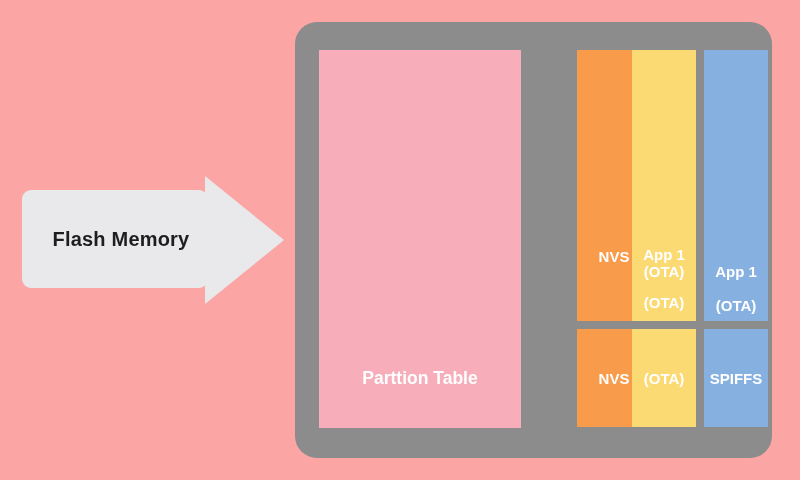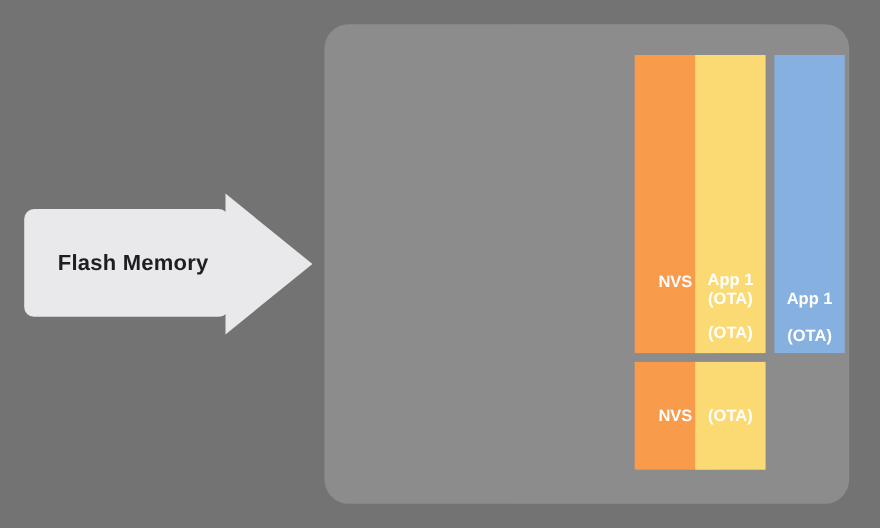--- a/index.html
+++ b/index.html
@@ -5,21 +5,21 @@
   html, body {
     margin: 0;
     padding: 0;
     background: #ffffff;
     font-family: "Liberation Sans", sans-serif;
   }
   #stage {
     position: relative;
     width: 800px;
     height: 480px;
-    background: #737373;
+    background: #fca5a5;
     overflow: hidden;
   }
 
   
   .arrow-group { position: absolute; left: 0; top: 0; }
   .arrow-body {
     position: absolute;
     left: 22px; top: 190px;
     width: 186px; height: 98px;
     background: #e9e9ec;
@@ -92,20 +92,23 @@
 <div id="stage">
 
   <div class="arrow-group">
     <div class="arrow-body" style="background-color: rgb(233, 233, 236);"></div>
     <div class="arrow-head" style="border-left-color: rgb(233, 233, 236);"></div>
     <div class="arrow-label" style="color: rgb(30, 30, 30);">Flash Memory</div>
   </div>
 
   <div class="flash-container" style="background-color: rgb(140, 140, 140);">
 
+    <div class="block partition-table" style="background-color: rgb(248, 173, 187);">
+      <div class="label">Parttion Table</div>
+    </div>
 
     <div class="block col-nvs col-upper" style="background-color: rgb(248, 155, 75);">
       <div class="label nvs-upper-label">NVS</div>
     </div>
     <div class="block col-nvs col-lower" style="background-color: rgb(248, 155, 75);">
       <span>NVS</span>
     </div>
 
     <div class="block col-ota col-upper" style="background-color: rgb(251, 218, 115);">
       <div class="label two-line ota-upper-group">
@@ -115,15 +118,18 @@
       <div class="label ota-upper-second">(OTA)</div>
     </div>
     <div class="block col-ota col-lower" style="background-color: rgb(251, 218, 115);">
       <span>(OTA)</span>
     </div>
 
     <div class="block col-blue col-upper" style="background-color: rgb(133, 176, 224);">
       <div class="label blue-upper-first">App 1</div>
       <div class="label blue-upper-second">(OTA)</div>
     </div>
+    <div class="block col-blue col-lower" style="background-color: rgb(133, 176, 224);">
+      <span>SPIFFS</span>
+    </div>
 
   </div>
 </div>
 
 </body></html>

